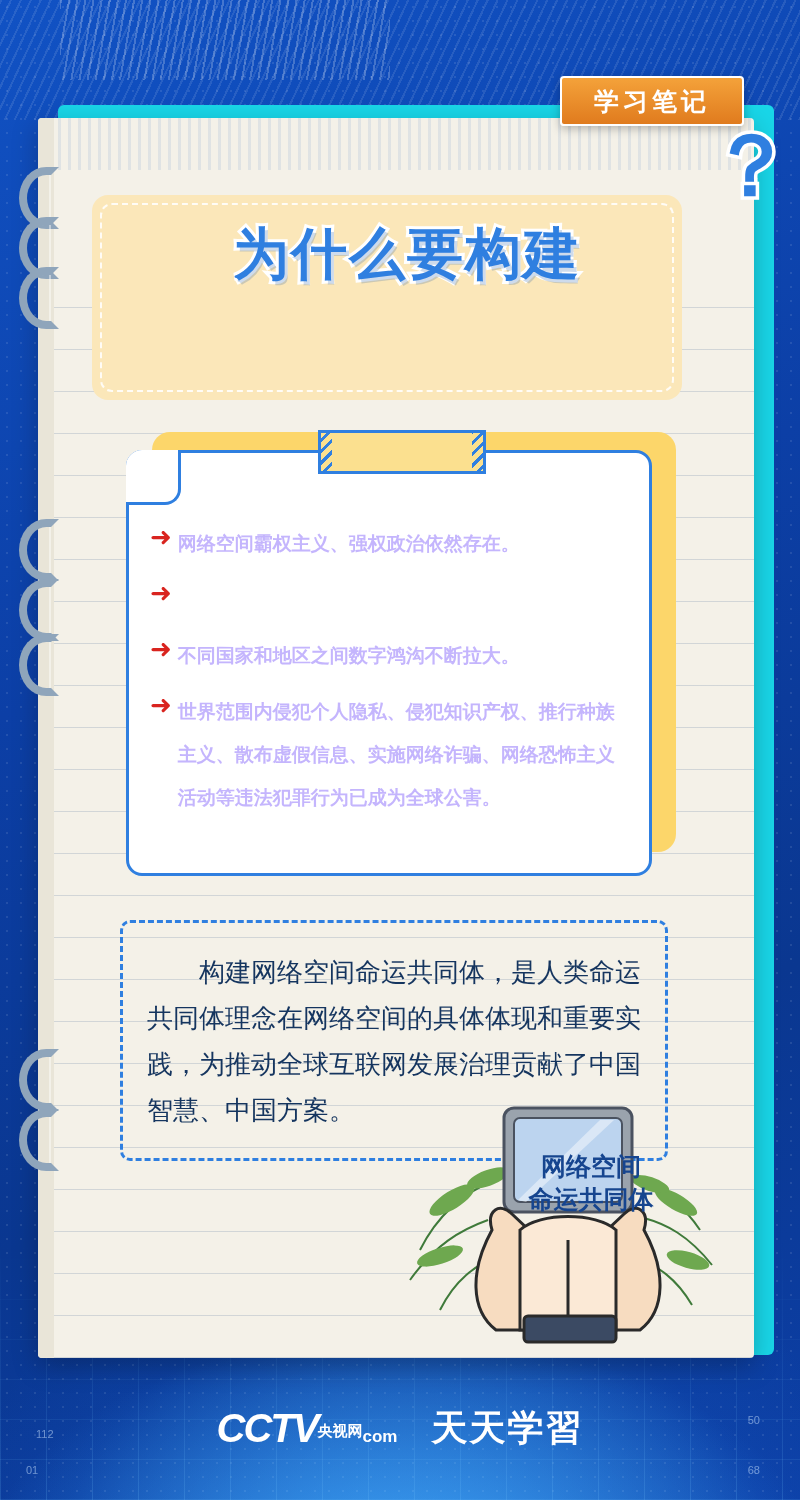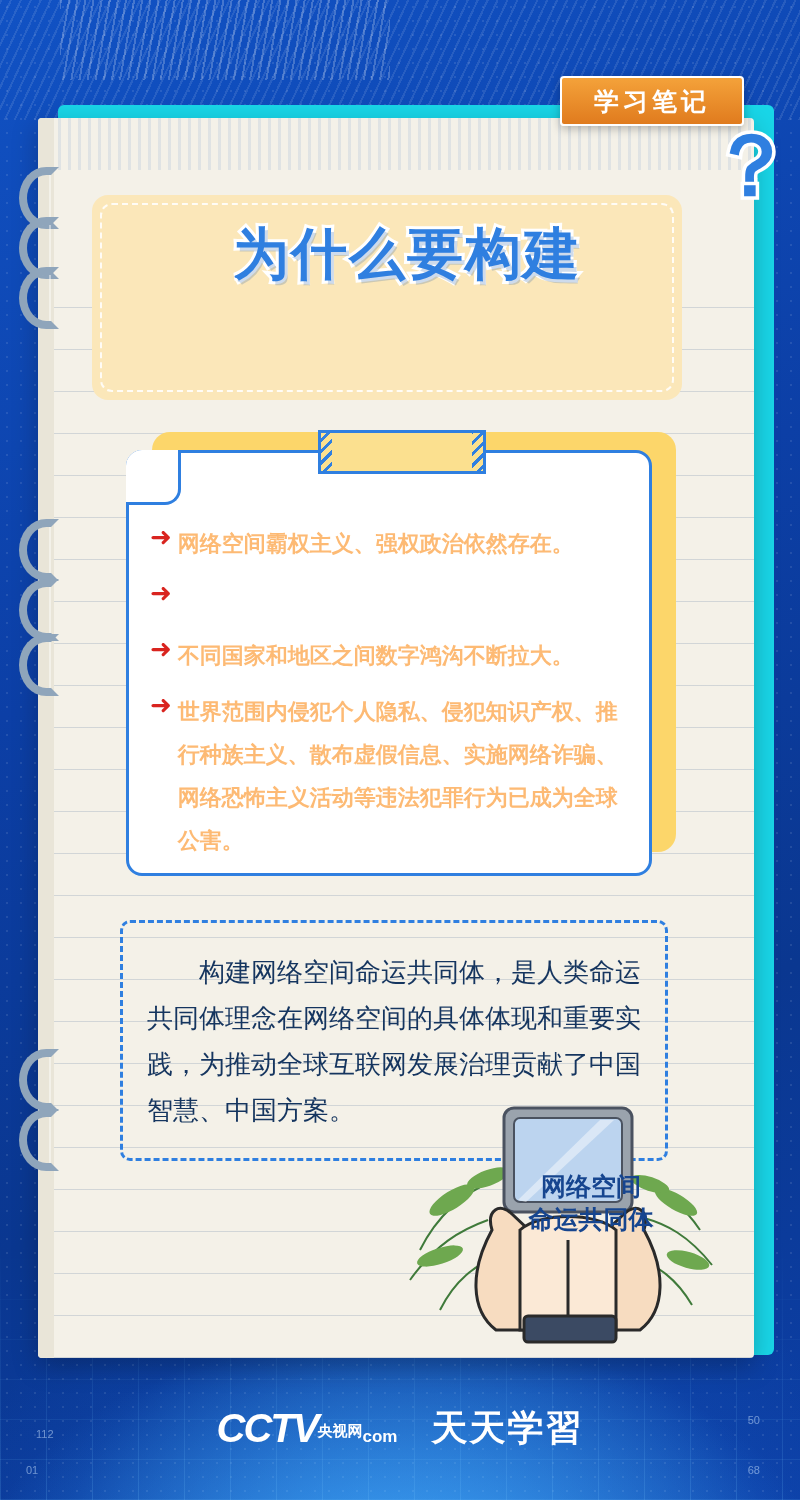--- a/index.html
+++ b/index.html
@@ -142,41 +142,40 @@
 
   .point{
     position:absolute;left:150px;width:478px;
     display:flex;align-items:flex-start;gap:6px;
   }
   .arrow{
     flex:0 0 auto;color:#d9241f;font-size:26px;line-height:30px;font-weight:bold;
   }
   .ptext{
     font-family:"DejaVu Serif","Liberation Serif",serif;
-    font-weight:bold;color:#fdba74;font-size:22px;line-height:43px;
+    font-weight:bold;color:#c4b5fd;font-size:19px;line-height:43px;
   }
 
   
   .summary{
     position:absolute;left:120px;top:920px;width:542px;height:235px;
     border:3px dashed #2f7fe0;border-radius:10px;background:rgba(255,255,255,0);
   }
   .summary p{
     margin:0;padding:26px 24px 0 24px;text-indent:2em;
     font-family:"DejaVu Serif","Liberation Serif",serif;
     font-size:26px;line-height:46px;color:#15355f;
   }
 
   
   .illus{position:absolute;left:400px;top:1080px;width:330px;height:270px;}
   .screen-label{
     position:absolute;left:516px;top:1150px;width:150px;text-align:center;
     color:#16458f;font-weight:bold;font-size:25px;line-height:33px;
     font-family:"DejaVu Serif","Liberation Serif",serif;
-    margin-top:20px;
   }
 
   
   .footer{
     position:absolute;left:0;right:0;bottom:42px;height:60px;
     display:flex;align-items:center;justify-content:center;gap:34px;
   }
   .cctv{color:#fff;font-weight:bold;font-size:40px;letter-spacing:-2px;font-style:italic;}
   .cctv small{font-size:17px;font-style:normal;letter-spacing:0;}
   .cctv-cn{display:inline-block;font-size:15px;line-height:16px;font-style:normal;letter-spacing:0;vertical-align:middle;}

